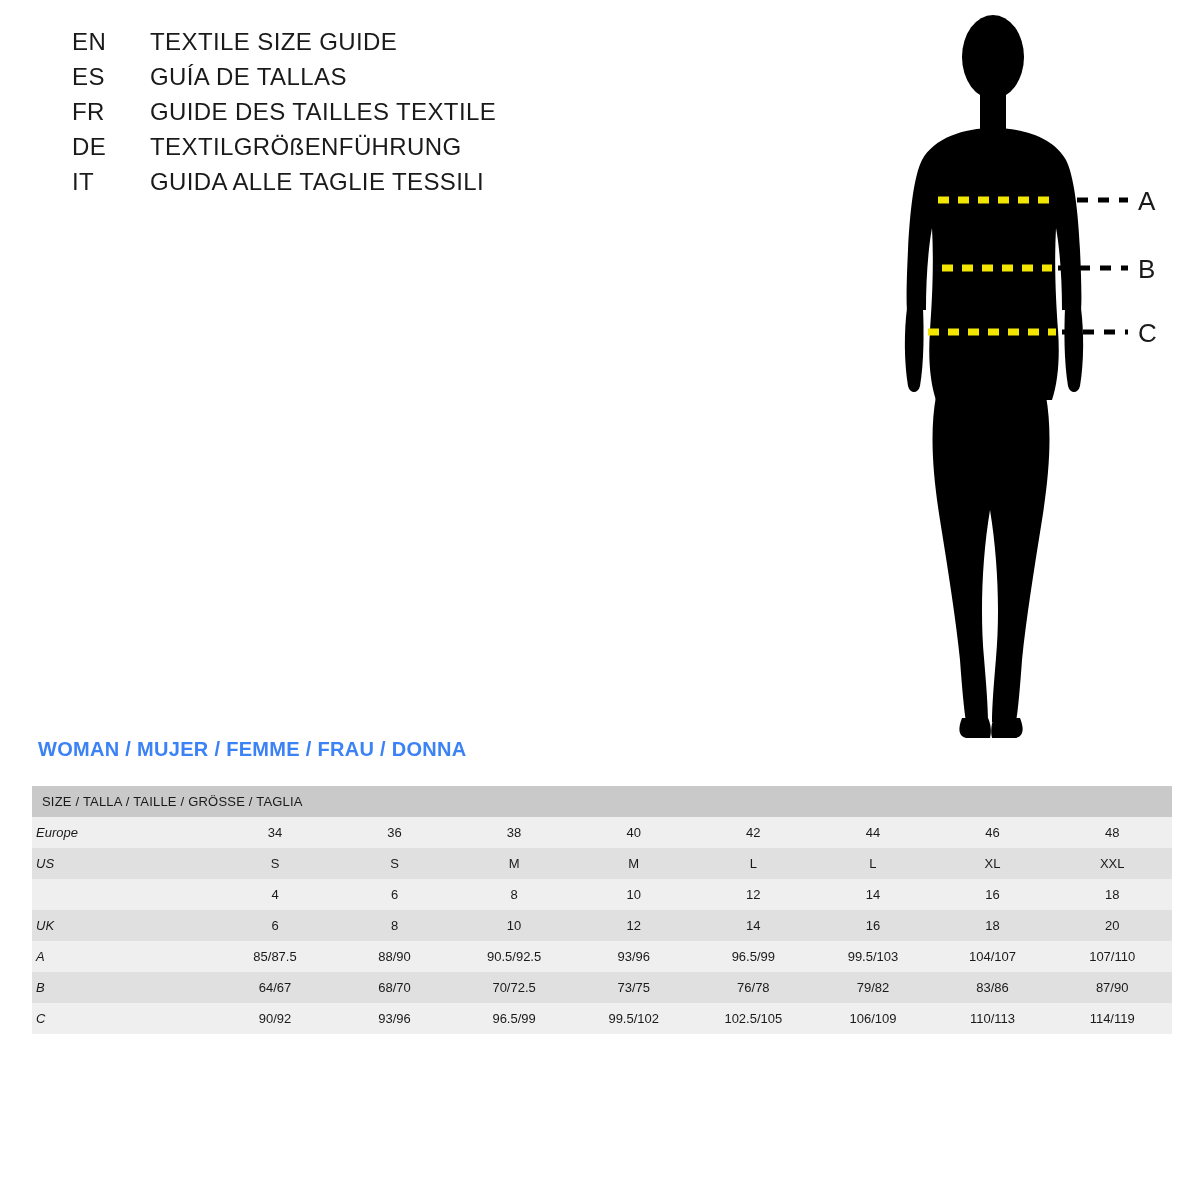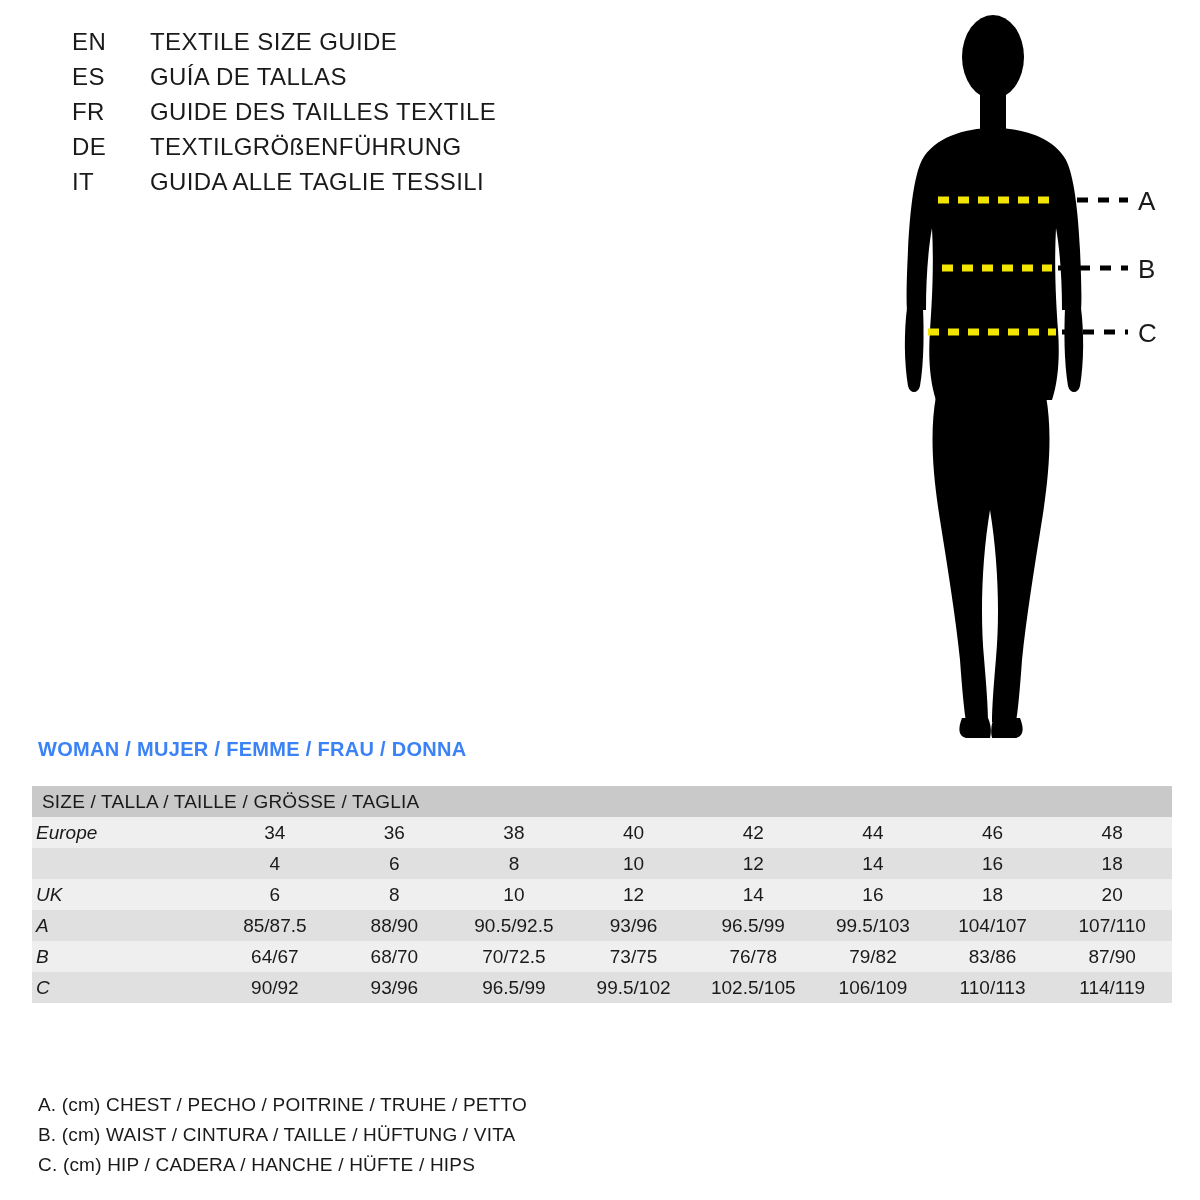--- a/index.html
+++ b/index.html
@@ -69,21 +69,21 @@
     color: #3b82f6;
   }
 
   
   .size-table {
     position: absolute;
     left: 32px;
     top: 786px;
     width: 1140px;
     border-collapse: collapse;
-    font-size: 19px;
+    font-size: 13px;
     color: #1a1a1a;
   }
   .size-table th, .size-table td {
     padding: 0;
     height: 31px;
     line-height: 31px;
     font-weight: normal;
   }
   .size-table thead th {
     background: #c9c9c9;
@@ -226,20 +226,31 @@
         <td class="val">34</td>
         <td class="val">36</td>
         <td class="val">38</td>
         <td class="val">40</td>
         <td class="val">42</td>
         <td class="val">44</td>
         <td class="val">46</td>
         <td class="val">48</td>
       </tr>
       <tr>
+        <td class="rowlabel">US</td>
+        <td class="val">S</td>
+        <td class="val">S</td>
+        <td class="val">M</td>
+        <td class="val">M</td>
+        <td class="val">L</td>
+        <td class="val">L</td>
+        <td class="val">XL</td>
+        <td class="val">XXL</td>
+      </tr>
+      <tr>
         <td class="rowlabel"></td>
         <td class="val">4</td>
         <td class="val">6</td>
         <td class="val">8</td>
         <td class="val">10</td>
         <td class="val">12</td>
         <td class="val">14</td>
         <td class="val">16</td>
         <td class="val">18</td>
       </tr>
@@ -283,19 +294,14 @@
         <td class="val">96.5/99</td>
         <td class="val">99.5/102</td>
         <td class="val">102.5/105</td>
         <td class="val">106/109</td>
         <td class="val">110/113</td>
         <td class="val">114/119</td>
       </tr>
     </tbody>
   </table>
 
-  <div class="legend">
-    <div class="legend-line">A. (cm) CHEST / PECHO / POITRINE / TRUHE / PETTO</div>
-    <div class="legend-line">B. (cm) WAIST / CINTURA / TAILLE / HÜFTUNG / VITA</div>
-    <div class="legend-line">C. (cm) HIP / CADERA / HANCHE / HÜFTE / HIPS</div>
-  </div>
 
 </div>
 
 </body></html>

